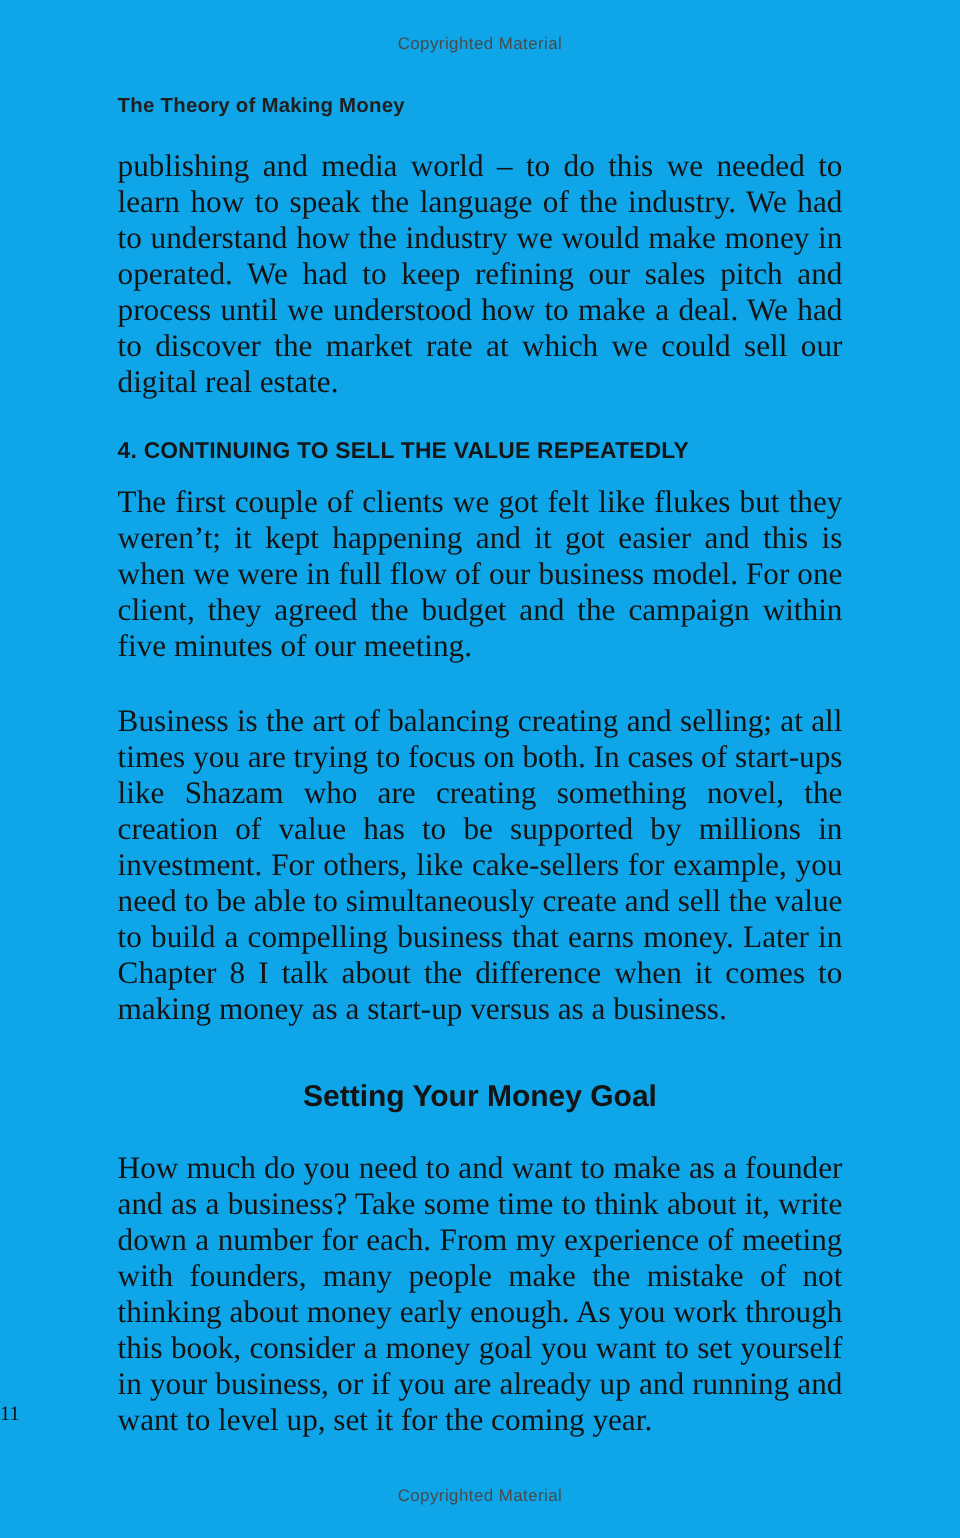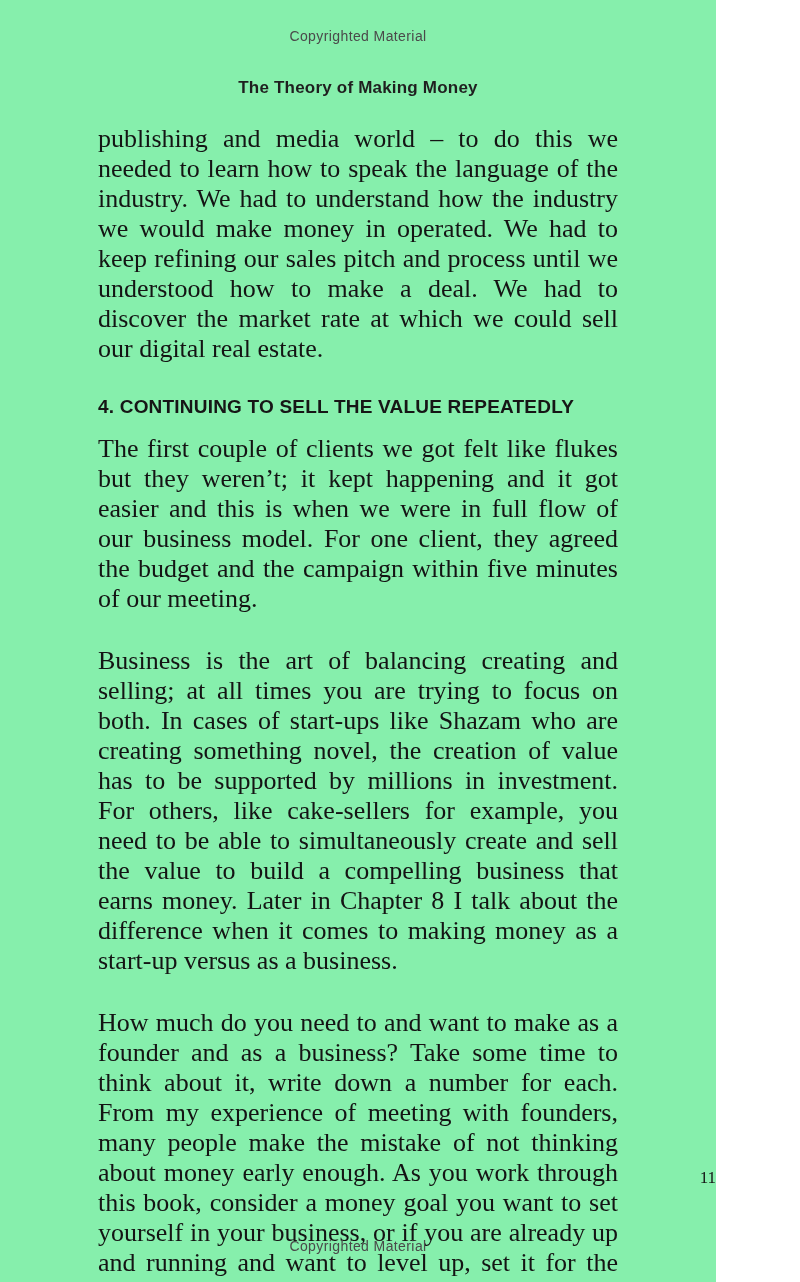--- a/index.html
+++ b/index.html
@@ -4,44 +4,44 @@
   <style>
     * { box-sizing: border-box; }
     html, body {
       margin: 0;
       padding: 0;
       background: #ffffff;
       font-family: "Liberation Serif", serif;
     }
     .page {
       position: relative;
-      width: 716px;
+      width: 800px;
       height: 1282px;
-      background: #86efac;
+      background: #0ea5e9;
       padding: 28px 98px 0 98px;
       overflow: hidden;
       color: #141414;
     }
     .copyright {
       font-family: "Liberation Sans", sans-serif;
       font-size: 14px;
       letter-spacing: 0.4px;
       color: #4a4a4a;
       text-align: center;
     }
     .copyright.top {
       margin-bottom: 34px;
     }
     .running-head {
       font-family: "Liberation Sans", sans-serif;
       font-size: 17px;
       font-weight: 700;
       letter-spacing: 0.2px;
       color: #1f1f1f;
-      text-align: center;
+      text-align: left;
       margin-bottom: 26px;
     }
     .body-text p {
       font-family: "Liberation Serif", serif;
       font-size: 26px;
       line-height: 30px;
       color: #141414;
       text-align: justify;
       margin: 0 0 32px 0;
     }
@@ -59,21 +59,21 @@
       font-weight: 700;
       color: #141414;
       text-align: center;
       margin: 44px 0 30px 0;
     }
     .page-number {
       position: absolute;
       bottom: 94px;
       left: 0;
       right: 0;
-      text-align: right;
+      text-align: left;
       font-family: "Liberation Serif", serif;
       font-size: 17px;
       color: #141414;
     }
     .copyright.bottom {
       position: absolute;
       bottom: 28px;
       left: 0;
       right: 0;
     }
@@ -90,20 +90,21 @@
   <div class="body-text">
 
     <p>publishing and media world – to do this we needed to learn how to speak the language of the industry. We had to understand how the industry we would make money in operated. We had to keep refining our sales pitch and process until we understood how to make a deal. We had to discover the market rate at which we could sell our digital real estate.</p>
 
     <h2 class="section-heading">4. CONTINUING TO SELL THE VALUE REPEATEDLY</h2>
 
     <p>The first couple of clients we got felt like flukes but they weren’t; it kept happening and it got easier and this is when we were in full flow of our business model. For one client, they agreed the budget and the campaign within five minutes of our meeting.</p>
 
     <p>Business is the art of balancing creating and selling; at all times you are trying to focus on both. In cases of start-ups like Shazam who are creating something novel, the creation of value has to be supported by millions in investment. For others, like cake-sellers for example, you need to be able to simultaneously create and sell the value to build a compelling business that earns money. Later in Chapter 8 I talk about the difference when it comes to making money as a start-up versus as a business.</p>
 
+    <h1 class="center-heading">Setting Your Money Goal</h1>
 
     <p>How much do you need to and want to make as a founder and as a business? Take some time to think about it, write down a number for each. From my experience of meeting with founders, many people make the mistake of not thinking about money early enough. As you work through this book, consider a money goal you want to set yourself in your business, or if you are already up and running and want to level up, set it for the coming year.</p>
 
   </div>
 
   <div class="page-number">11</div>
 
   <div class="copyright bottom">Copyrighted Material</div>
 
 </div>

